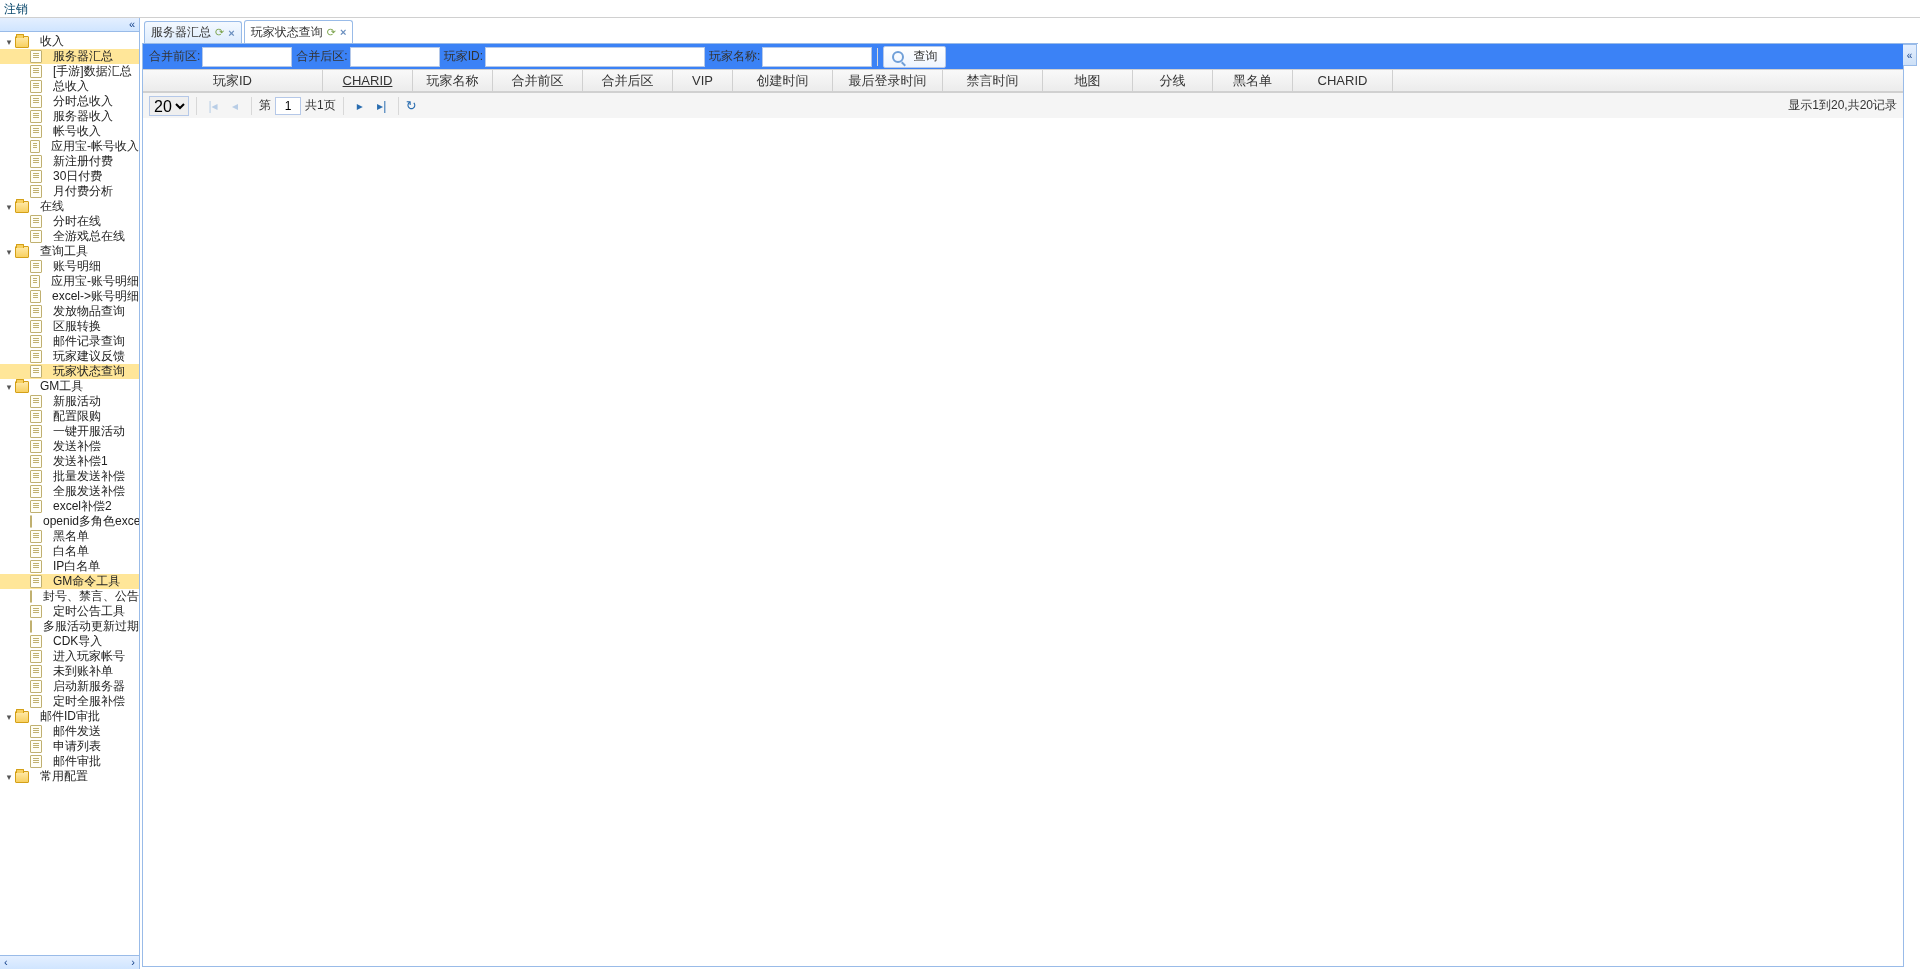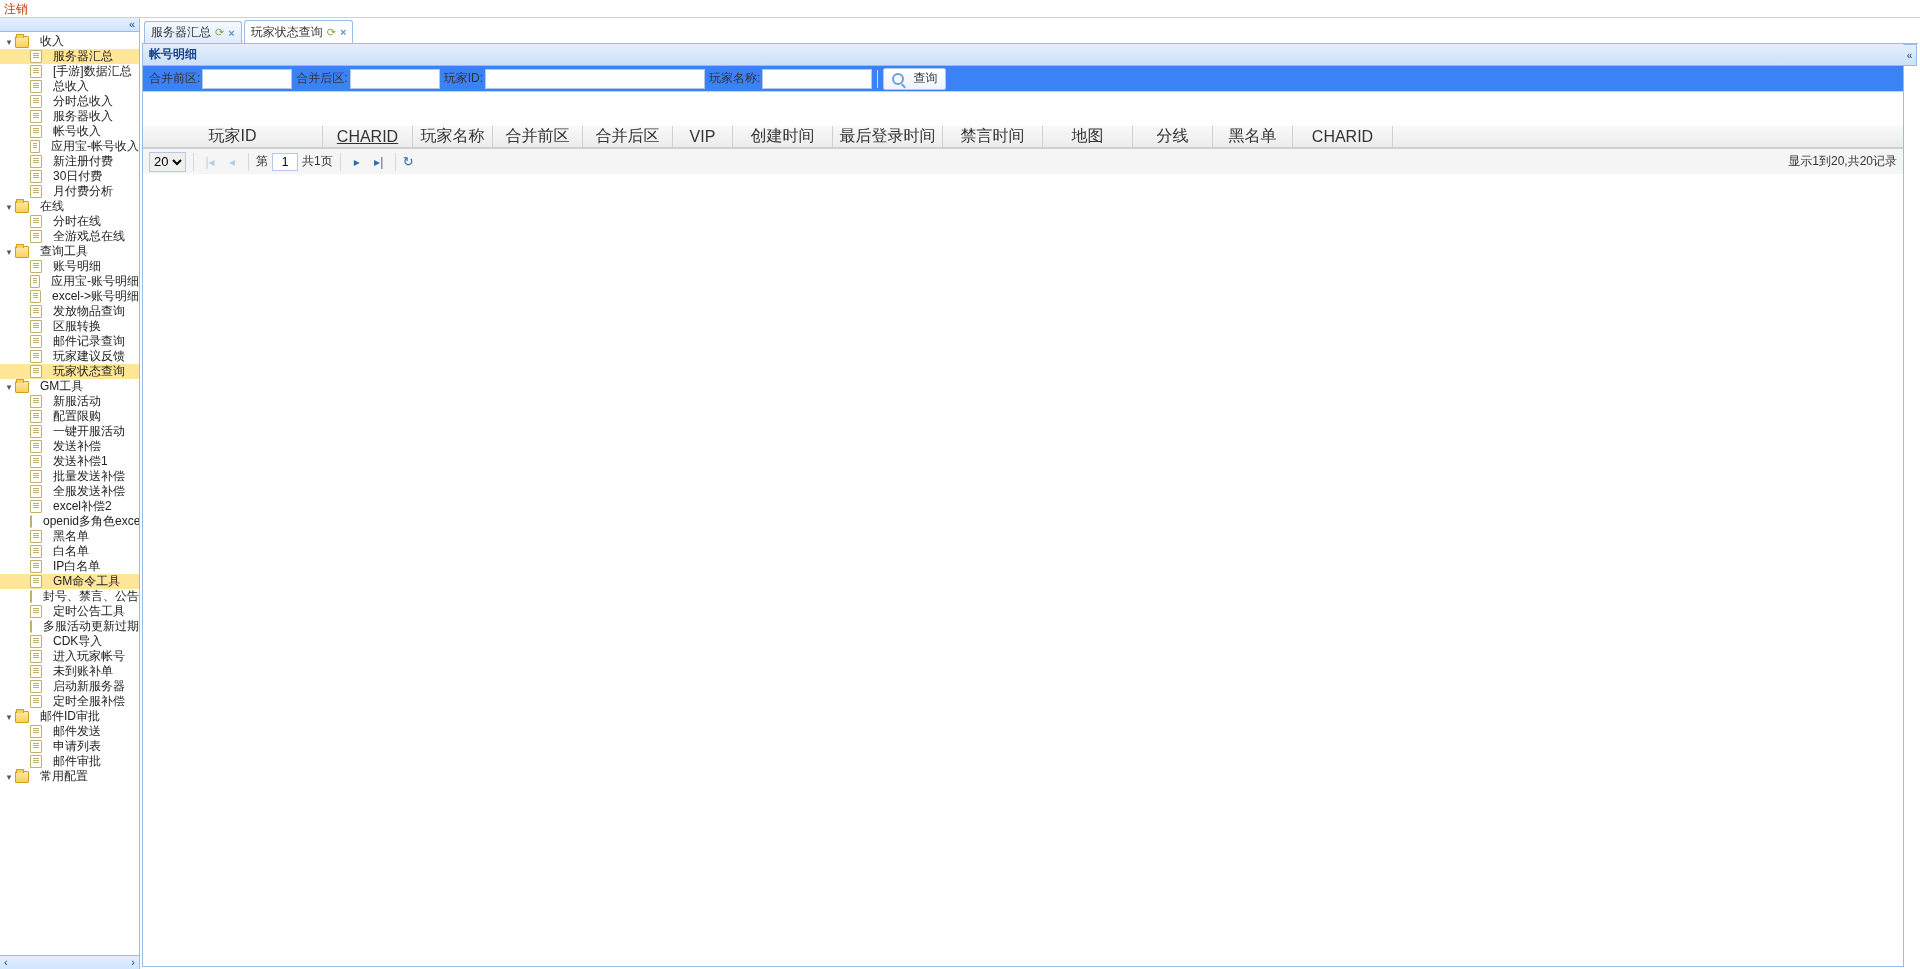--- a/index.html
+++ b/index.html
@@ -1,18 +1,18 @@
 <!DOCTYPE html>
 <html><head>
 <meta charset="utf-8">
 <style>
 * { box-sizing: border-box; margin: 0; padding: 0; }
 body { font-family: Arial, "Microsoft YaHei", sans-serif; font-size: 12px; background: #fff; color: #333; overflow: hidden; }
 .top-bar { height: 18px; border-bottom: 1px solid #d0d0d0; padding: 1px 4px; }
-.top-bar a { color: #c2410c; text-decoration: none; font-size: 12px; }
+.top-bar a { color: #0c4a6e; text-decoration: none; font-size: 12px; }
 .main { display: flex; height: calc(100vh - 18px); }
 
 
 .sidebar { width: 140px; border-right: 1px solid #99bbe8; background: #fff; display: flex; flex-direction: column; }
 .sidebar-collapse { height: 14px; background: linear-gradient(#e4efff,#d0e5ff); border-bottom: 1px solid #99bbe8; text-align: right; padding-right: 4px; color: #15428b; cursor: pointer; font-size: 11px; line-height: 12px; }
 .tree { flex: 1; overflow-y: auto; overflow-x: hidden; padding: 2px 0; }
 .tree-node { white-space: nowrap; display: flex; align-items: center; height: 15px; cursor: pointer; padding-left: 4px; }
 .tree-node.leaf { padding-left: 30px; }
 .tree-node.selected { background: #ffe699; }
 .toggle { width: 10px; height: 10px; display: inline-flex; align-items: center; justify-content: center; margin-right: 1px; font-size: 9px; color: #555; }
@@ -36,25 +36,25 @@
 .panel-collapse-right { position: absolute; right: -14px; top: 0; width: 14px; height: 22px; background: linear-gradient(#e4efff,#cde0f6); border: 1px solid #99bbe8; border-left: none; display: flex; align-items: center; justify-content: center; color: #15428b; font-size: 10px; cursor: pointer; }
 
 .search-bar { height: 26px; display: flex; align-items: center; padding: 0 4px; gap: 2px; border-bottom: 1px solid #d0d0d0; background: #3b82f6; font-size: 12px; }
 .search-bar label { color: #333; margin-left: 2px; }
 .search-bar input[type="text"] { border: 1px solid #b5c8e8; height: 20px; padding: 0 3px; font-size: 12px; }
 .search-bar .sep { width: 1px; height: 18px; background: #d8d8d8; margin: 0 3px; }
 .btn { display: inline-flex; align-items: center; gap: 9px; height: 22px; padding: 0 8px; border: 1px solid #b5c8e8; border-radius: 2px; background: linear-gradient(#fff,#eef5ff); cursor: pointer; font-size: 12px; color: #333; }
 .btn .mag-icon { width: 12px; height: 12px; border: 2px solid #6f9fd8; border-radius: 50%; position: relative; }
 .btn .mag-icon::after { content: ""; position: absolute; bottom: -4px; right: -4px; width: 5px; height: 2px; background: #6f9fd8; transform: rotate(45deg); }
 
-.grid-header { height: 22px; display: flex; background: linear-gradient(#f9f9f9,#ececec); border-bottom: 1px solid #d0d0d0; font-size: 16px; margin-top: 34px; }
+.grid-header { height: 22px; display: flex; background: linear-gradient(#f9f9f9,#ececec); border-bottom: 1px solid #d0d0d0; font-size: 13px; }
 .grid-header .col { border-right: 1px solid #d0d0d0; display: flex; align-items: center; justify-content: center; color: #333; }
 
 .pager { height: 26px; display: flex; align-items: center; padding: 0 6px; gap: 4px; border-top: 1px solid #d0d0d0; background: #f5f5f5; font-size: 12px; }
-.pager select { border: 1px solid #b5c8e8; height: 20px; font-size: 13px; }
+.pager select { border: 1px solid #b5c8e8; height: 20px; font-size: 16px; }
 .pager .sep { width: 1px; height: 18px; background: #d8d8d8; margin: 0 3px; }
 .pager .nav-btn { width: 18px; height: 18px; display: inline-flex; align-items: center; justify-content: center; color: #2a6db0; cursor: pointer; font-size: 12px; }
 .pager .nav-btn.disabled { color: #b8cde6; cursor: default; }
 .pager input { width: 26px; height: 18px; text-align: center; border: 1px solid #b5c8e8; font-size: 12px; }
 .pager .reload { color: #2a6db0; cursor: pointer; font-size: 13px; }
 .pager .spacer { flex: 1; }
 .pager .info { color: #333; }
 
 .grid-body { flex: 1; background: #fff; }
 </style>
@@ -290,21 +290,20 @@
           <span class="close-icon">×</span>
         </div>
         <div class="tab active">
           <span>玩家状态查询</span>
           <span class="reload-icon">⟳</span>
           <span class="close-icon">×</span>
         </div>
       </div>
 
     <div class="panel">
-      <div class="panel-header">帐号明细</div>
       <div class="panel-collapse-right">«</div>
 
       <div class="search-bar">
         <label>合并前区:</label>
         <input type="text" style="width: 90px;">
         <label>合并后区:</label>
         <input type="text" style="width: 90px;">
         <label>玩家ID:</label>
         <input type="text" style="width: 220px;">
         <label>玩家名称:</label>

